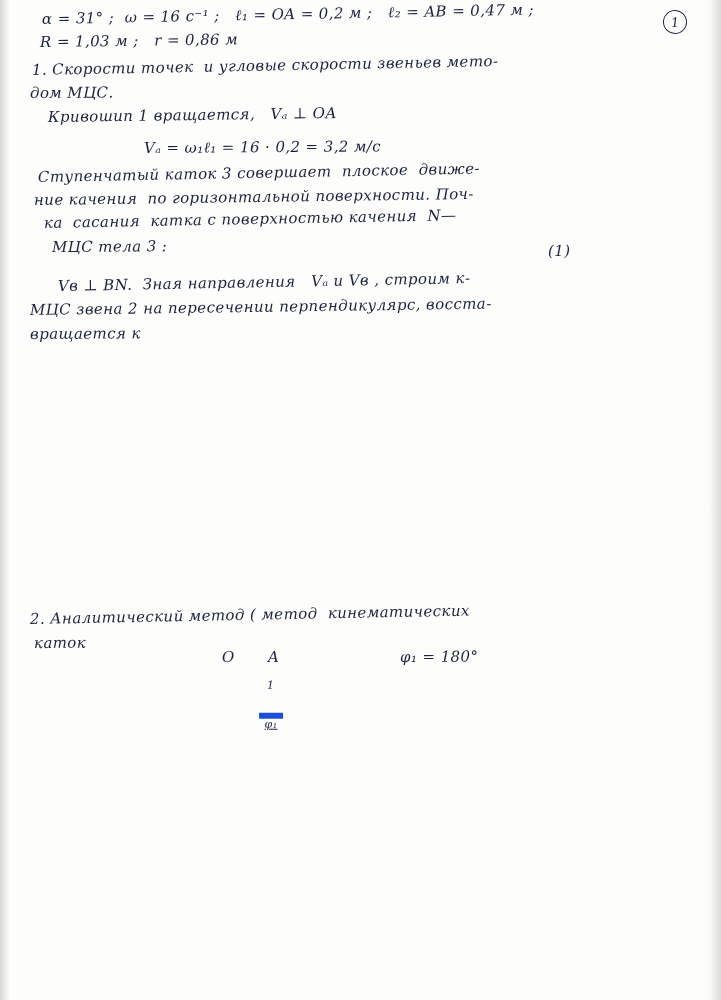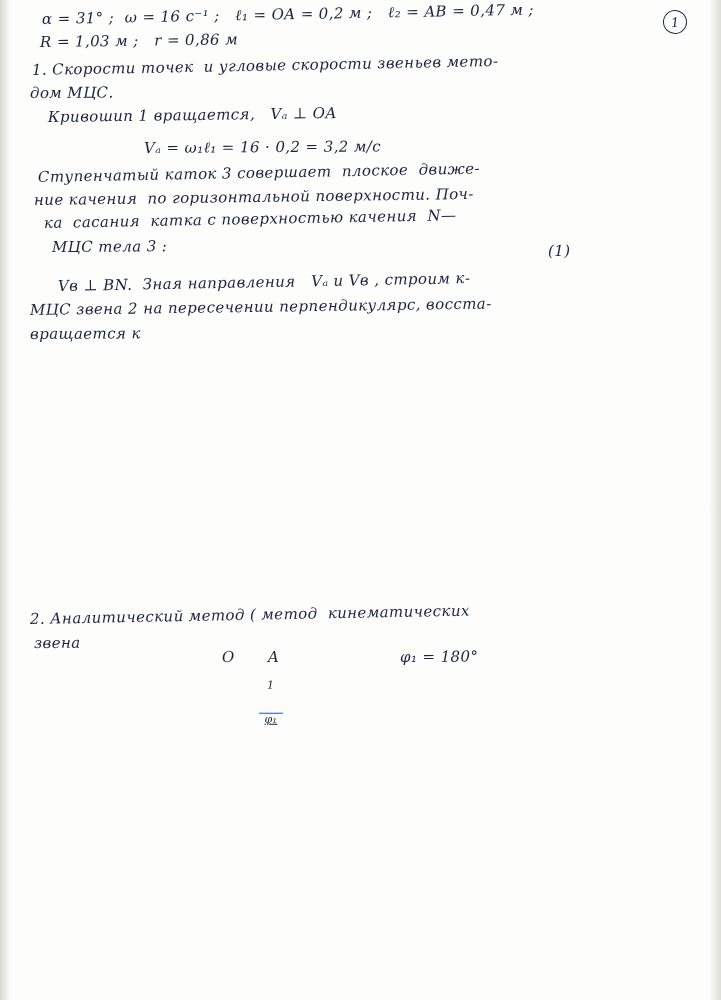--- a/index.html
+++ b/index.html
@@ -77,21 +77,21 @@
   .hw0 { transform: rotate(-0.4deg); }
 
   .frac {
     display: inline-block;
     text-align: center;
     vertical-align: -0.35em;
     font-size: 11px;
     line-height: 11px;
   }
   .frac .num { display: block; }
-  .frac .den { display: block; border-top: 1px solid #1d4ed8; text-decoration: underline; }
+  .frac .den { display: block; border-top: 6px solid #1d4ed8; text-decoration: underline; }
 </style>
 </head>
 <body>
 
 <div class="page">
 
   <div class="page-num">1</div>
 
   <div class="ink l hw1" style="left:42px; top:10px;">α = 31° ;  ω = 16 c⁻¹ ;   ℓ₁ = OA = 0,2 м ;   ℓ₂ = AB = 0,47 м ;</div>
   <div class="ink l hw2" style="left:40px; top:33px;">R = 1,03 м ;   r = 0,86 м</div>
@@ -102,21 +102,21 @@
   <div class="ink l hw1" style="left:38px; top:168px;">Ступенчатый каток 3 совершает  плоское  движе-</div>
   <div class="ink l hw2" style="left:34px; top:191px;">ние качения  по горизонтальной поверхности. Поч-</div>
   <div class="ink l hw1" style="left:44px; top:214px;">ка  сасания  катка с поверхностью качения  N—</div>
   <div class="ink l hw0" style="left:32px; top:238px;margin-left:20px;">МЦС тела 3 :</div>
   <div class="ink l hw0" style="left:548px; top:242px;">(1)</div>
   <div class="ink l hw1" style="left:58px; top:277px;">Vв ⊥ BN.  Зная направления   Vₐ и Vв , строим к-</div>
   <div class="ink l hw2" style="left:30px; top:301px;">МЦС звена 2 на пересечении перпендикулярс, восста-</div>
   <div class="ink l hw0" style="left:30px; top:325px;">вращается к</div>
 
   <div class="ink l hw1" style="left:30px; top:610px;">2. Аналитический метод ( метод  кинематических</div>
-  <div class="ink l hw0" style="left:34px; top:634px;">звена</div>
+  <div class="ink l hw0" style="left:34px; top:634px;">каток</div>
 
   <div class="ink l hw0" style="left:222px; top:648px;">O</div>
   <div class="ink hw0" style="left:241px; top:643px; font-family:'DejaVu Serif', serif; font-style:italic; font-size:13px;">
     <span class="frac">
       <span class="num">1</span>
       <span class="den">φ₁</span>
     </span>
   </div>
   <div class="ink l hw0" style="left:268px; top:648px;">A</div>
   <div class="ink l hw0" style="left:400px; top:648px;">φ₁ = 180°</div>

